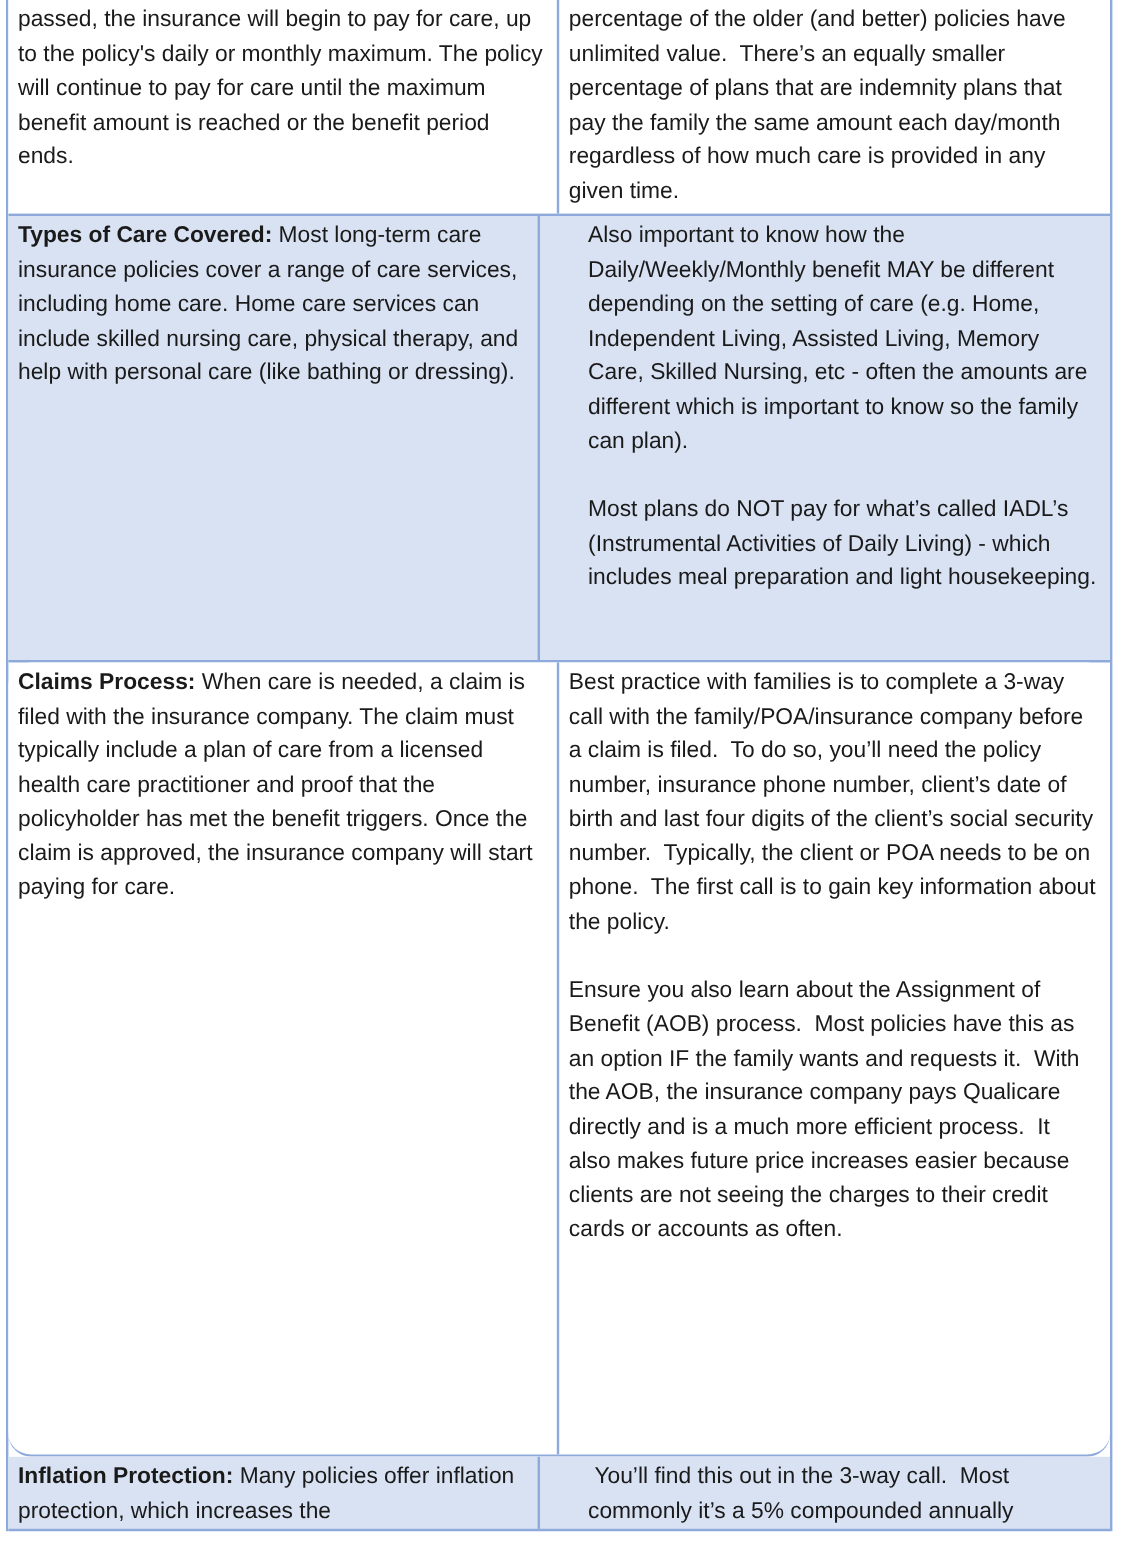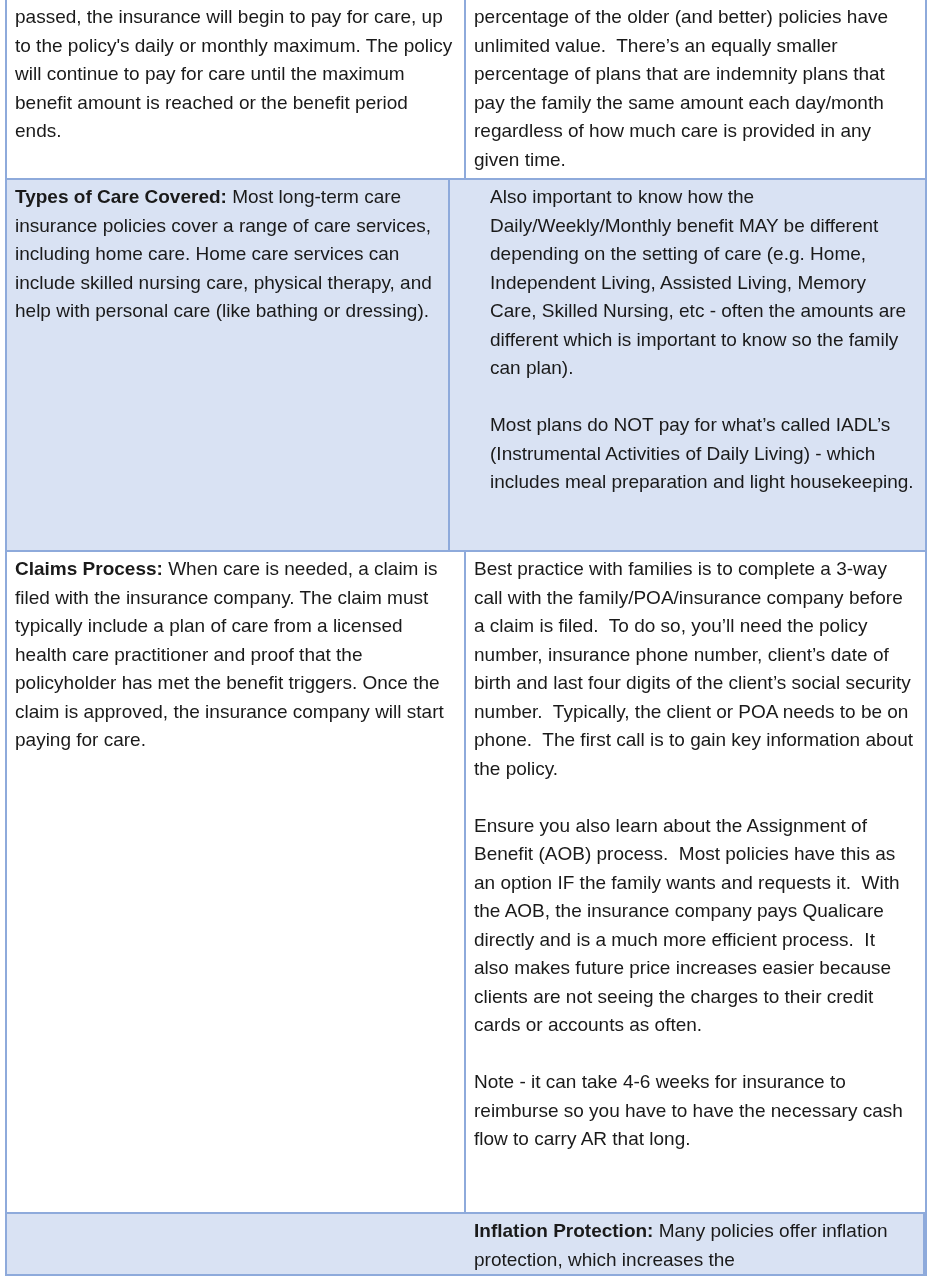--- a/index.html
+++ b/index.html
@@ -23,21 +23,21 @@
   }
   .trow {
     display: flex;
     box-sizing: content-box;
     border-bottom: 2px solid var(--bd, #8EAADB);
     background: #ffffff;
   }
   .trow.shaded { background: var(--shade, #D9E2F3); gap: 32px; }
   .r0 { height: 178px; }
   .r1 { height: 370px; }
-  .r2 { height: 660px; }
+  .r2 { height: 660px; border-radius: 19px; }
   .r3 { height: 60px; justify-content: flex-end; }
   .tcell {
     width: 50%;
     box-sizing: border-box;
     padding: 3px 10px 2px 8px;
     overflow: hidden;
     font-size: 19px;
     line-height: 28.5px;
   }
   .tcell.left { border-right: 2px solid var(--bd, #8EAADB); }
@@ -73,24 +73,26 @@
       </div>
     </div>
 
     <div class="trow r2">
       <div class="tcell left">
         <p class="para"><span class="lead">Claims Process:</span><span> When care is needed, a claim is filed with the insurance company. The claim must typically include a plan of care from a licensed health care practitioner and proof that the policyholder has met the benefit triggers. Once the claim is approved, the insurance company will start paying for care.</span></p>
       </div>
       <div class="tcell right">
         <p class="para">Best practice with families is to complete a 3-way call with the family/POA/insurance company before a claim is filed.  To do so, you’ll need the policy number, insurance phone number, client’s date of birth and last four digits of the client’s social security number.  Typically, the client or POA needs to be on phone.  The first call is to gain key information about the policy.</p>
         <p class="para">Ensure you also learn about the Assignment of Benefit (AOB) process.  Most policies have this as an option IF the family wants and requests it.  With the AOB, the insurance company pays Qualicare directly and is a much more efficient process.  It also makes future price increases easier because clients are not seeing the charges to their credit cards or accounts as often.</p>
-        <p class="para">Note - it can take 4-6 weeks for insurance to reimburse so you have to have the necessary cash flow to carry AR that long.</p>
       </div>
     </div>
 
     <div class="trow shaded r3">
       <div class="tcell left">
         <p class="para"><span class="lead">Inflation Protection:</span><span> Many policies offer inflation protection, which increases the</span></p>
       </div>
+      <div class="tcell right">
+        <p class="para"> You’ll find this out in the 3-way call.  Most commonly it’s a 5% compounded annually</p>
+      </div>
     </div>
 
   </div>
 </div>
 
 </body></html>

